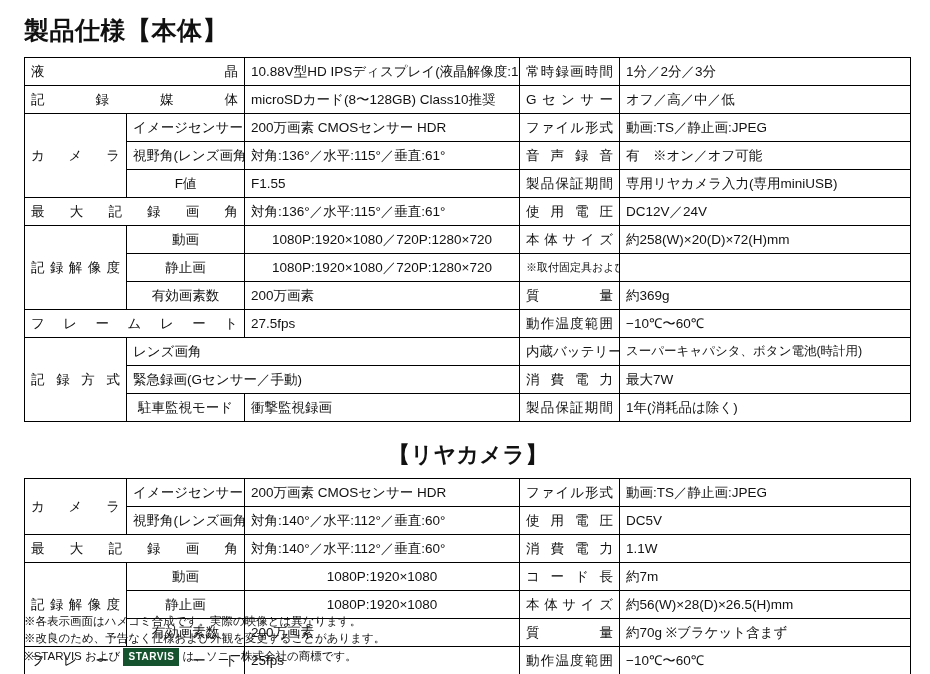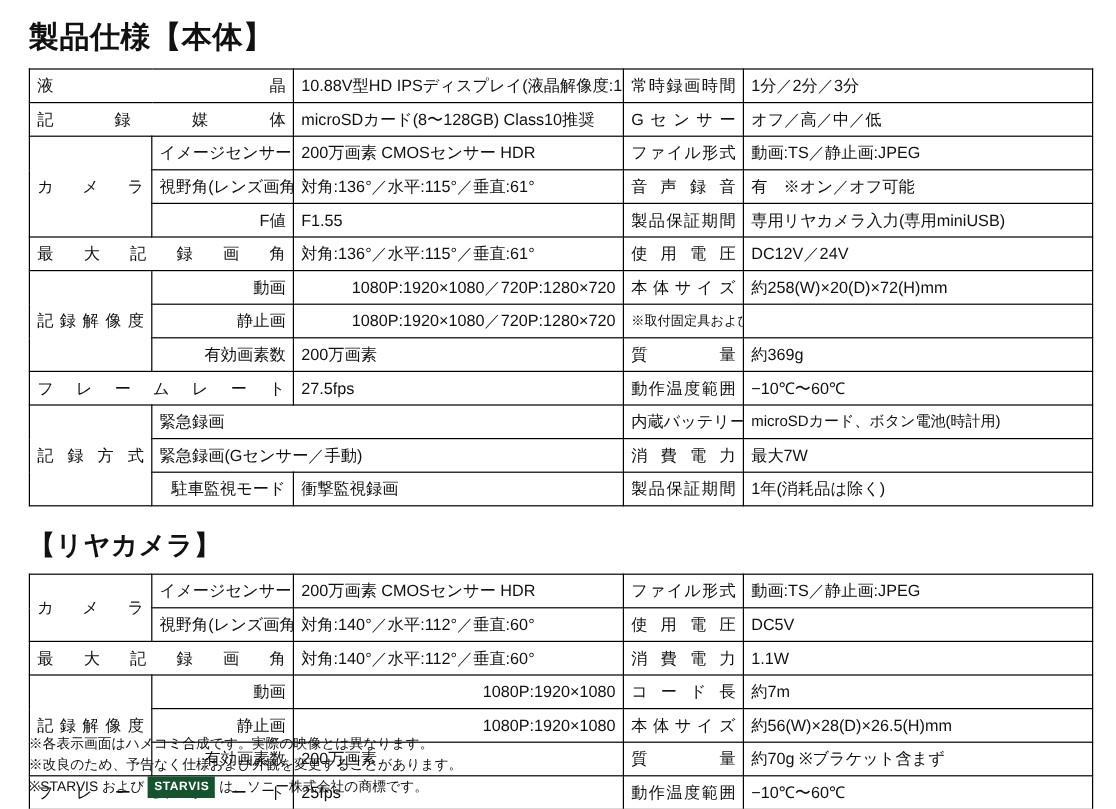--- a/index.html
+++ b/index.html
@@ -27,20 +27,21 @@
     margin: 0 0 10px 0;
     letter-spacing: 0.5px;
     color: #111;
   }
   h2.section-title {
     font-size: 22px;
     font-weight: bold;
     margin: 18px 0 8px 0;
     letter-spacing: 0.5px;
     color: #111;
+    text-align: center;
   }
   table.spec {
     border-collapse: collapse;
     table-layout: fixed;
     width: 886px;
     border: 1.5px solid #000;
   }
   table.spec td {
     border: 1px solid #000;
     font-size: 13.5px;
@@ -57,21 +58,21 @@
   }
   td.hdr-sp {
     background: #d9d9d9;
     text-align: justify;
     text-align-last: justify;
     padding-left: 10px;
     padding-right: 10px;
   }
   td.sub {
     background: #ffffff;
-    text-align: right;
+    text-align: center;
   }
   td.sub-l {
     background: #ffffff;
   }
   .small-note {
     font-size: 11.5px;
     line-height: 1.55;
     color: #111;
   }
   .notes {
@@ -179,23 +180,23 @@
 
       <tr>
         <td class="hdr hdr-sp" colspan="2">フレームレート</td>
         <td class="sub-l">27.5fps</td>
         <td class="hdr hdr-sp">動作温度範囲</td>
         <td>−10℃〜60℃</td>
       </tr>
 
       <tr>
         <td class="hdr hdr-sp" rowspan="3">記 録 方 式</td>
-        <td class="sub-l" colspan="2">緊急録画</td>
+        <td class="sub-l" colspan="2">レンズ画角</td>
         <td class="hdr hdr-sp">内蔵バッテリー</td>
-        <td style="font-size:12.5px">microSDカード、ボタン電池(時計用)</td>
+        <td style="font-size:12.5px">スーパーキャパシタ、ボタン電池(時計用)</td>
       </tr>
 
       <tr>
         <td class="sub-l" colspan="2">緊急録画(Gセンサー／手動)</td>
         <td class="hdr hdr-sp">消 費 電 力</td>
         <td>最大7W</td>
       </tr>
 
       <tr>
         <td class="sub">駐車監視モード</td>

